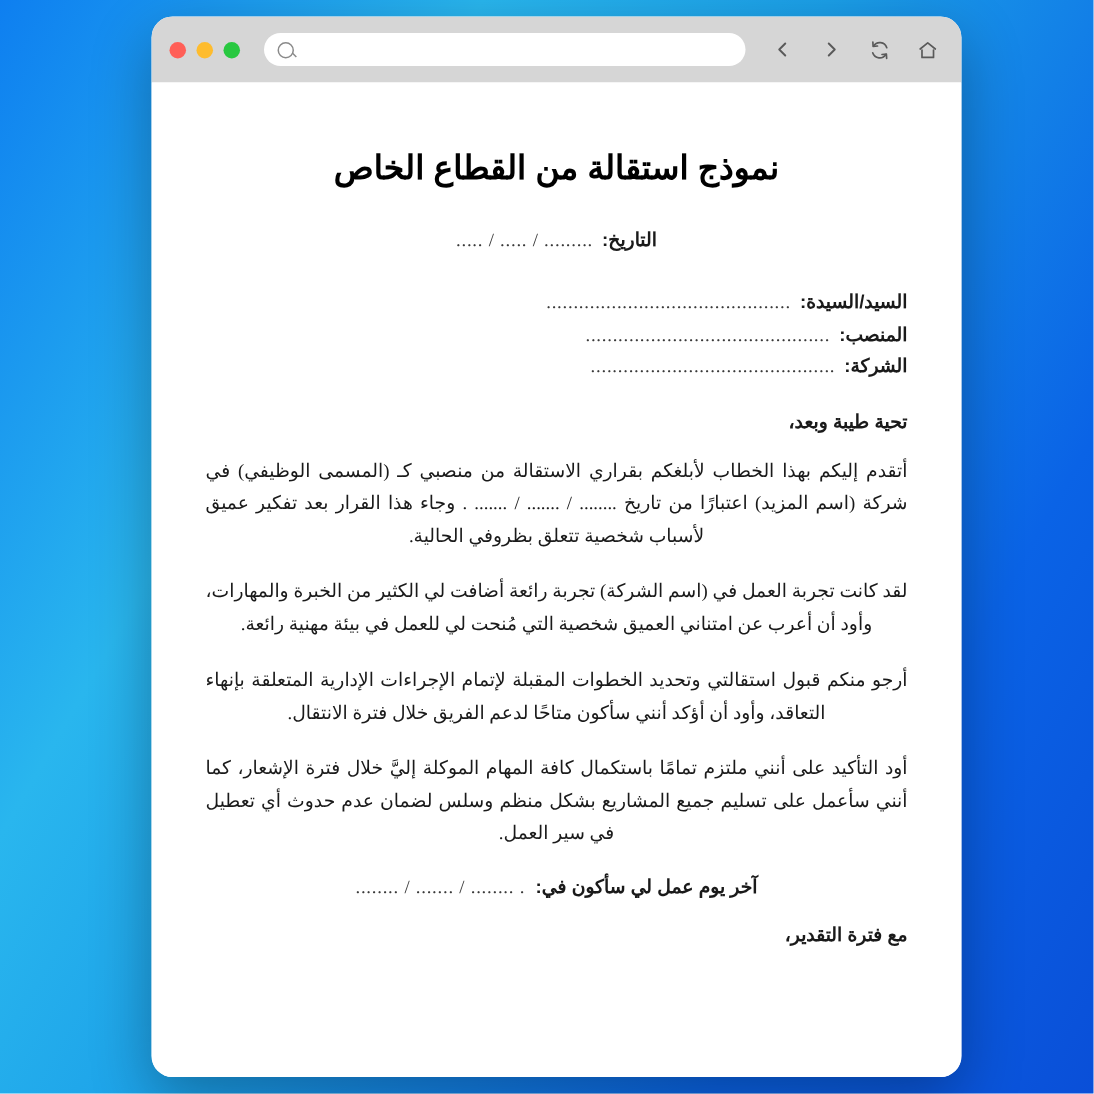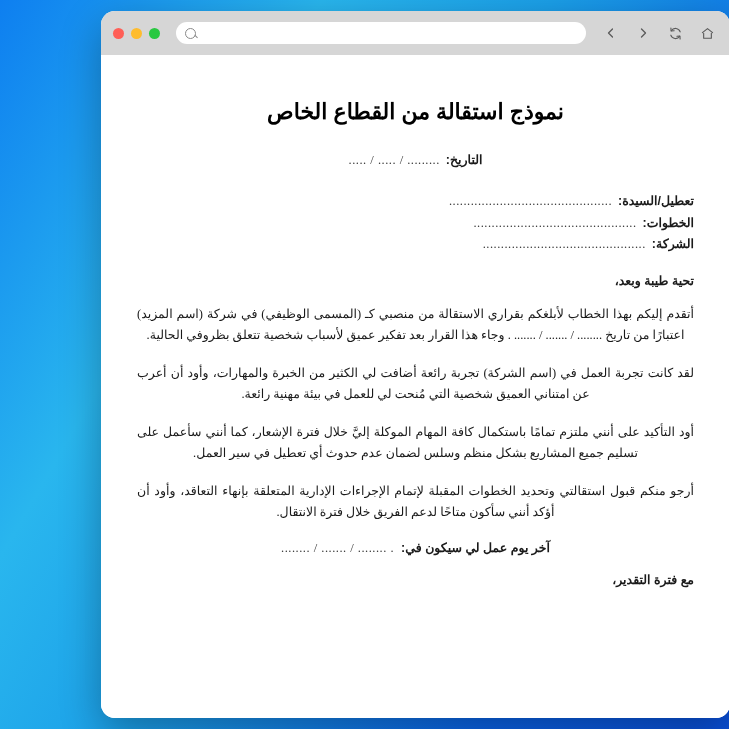--- a/index.html
+++ b/index.html
@@ -14,21 +14,21 @@
     display: flex;
     align-items: center;
     justify-content: center;
   }
 
   
   #browser-window {
     position: absolute;
     left: 101px;
     top: 11px;
-    width: 629px;
+    width: 540px;
     height: 707px;
     border-radius: 14px;
     background: #ffffff;
     box-shadow: 0 14px 40px rgba(0,0,0,0.30);
     overflow: hidden;
     display: flex;
     flex-direction: column;
   }
 
   
@@ -228,42 +228,42 @@
 
       <h1 id="doc-title">نموذج استقالة من القطاع الخاص</h1>
 
       <div class="line-row date-row">
         <span class="lbl">التاريخ:</span>
         <span class="fill">..... / ..... / .........</span>
       </div>
 
       <div id="fields-block">
         <div class="line-row field-row">
-          <span class="lbl">تعطيل/السيدة:</span>
+          <span class="lbl">السيد/السيدة:</span>
           <span class="fill">.............................................</span>
         </div>
         <div class="line-row field-row">
-          <span class="lbl">الخطوات:</span>
+          <span class="lbl">المنصب:</span>
           <span class="fill">.............................................</span>
         </div>
         <div class="line-row field-row">
           <span class="lbl">الشركة:</span>
           <span class="fill">.............................................</span>
         </div>
       </div>
 
       <div class="salutation">تحية طيبة وبعد،</div>
 
       <p class="body-par">أتقدم إليكم بهذا الخطاب لأبلغكم بقراري الاستقالة من منصبي كـ (المسمى الوظيفي) في شركة (اسم المزيد) اعتبارًا من تاريخ ........ / ....... / ....... . وجاء هذا القرار بعد تفكير عميق لأسباب شخصية تتعلق بظروفي الحالية.</p>
       <p class="body-par">لقد كانت تجربة العمل في (اسم الشركة) تجربة رائعة أضافت لي الكثير من الخبرة والمهارات، وأود أن أعرب عن امتناني العميق شخصية التي مُنحت لي للعمل في بيئة مهنية رائعة.</p>
+      <p class="body-par">أرجو منكم قبول استقالتي وتحديد الخطوات المقبلة لإتمام الإجراءات الإدارية المتعلقة بإنهاء التعاقد، وأود أن أؤكد أنني سأكون متاحًا لدعم الفريق خلال فترة الانتقال.</p>
       <p class="body-par">أود التأكيد على أنني ملتزم تمامًا باستكمال كافة المهام الموكلة إليَّ خلال فترة الإشعار، كما أنني سأعمل على تسليم جميع المشاريع بشكل منظم وسلس لضمان عدم حدوث أي تعطيل في سير العمل.</p>
-      <p class="body-par">أرجو منكم قبول استقالتي وتحديد الخطوات المقبلة لإتمام الإجراءات الإدارية المتعلقة بإنهاء التعاقد، وأود أن أؤكد أنني سأكون متاحًا لدعم الفريق خلال فترة الانتقال.</p>
 
       <div class="lastday-row">
-        <span class="lbl">آخر يوم عمل لي سيكون في:</span>
+        <span class="lbl">آخر يوم عمل لي سأكون في:</span>
         <span class="fill">........ / ....... / ........ .</span>
       </div>
 
 
       <div class="closing">مع فترة التقدير،</div>
 
     </div>
   </div>
 </div>
 

